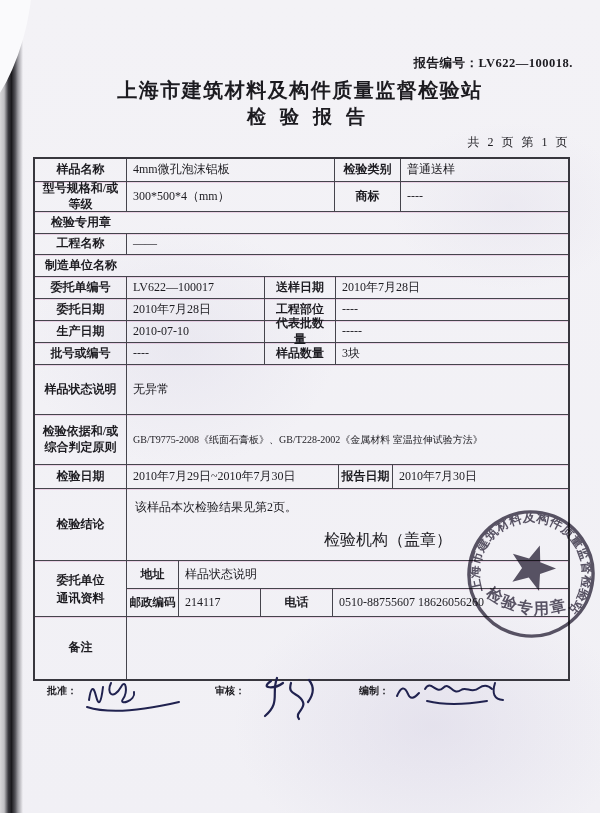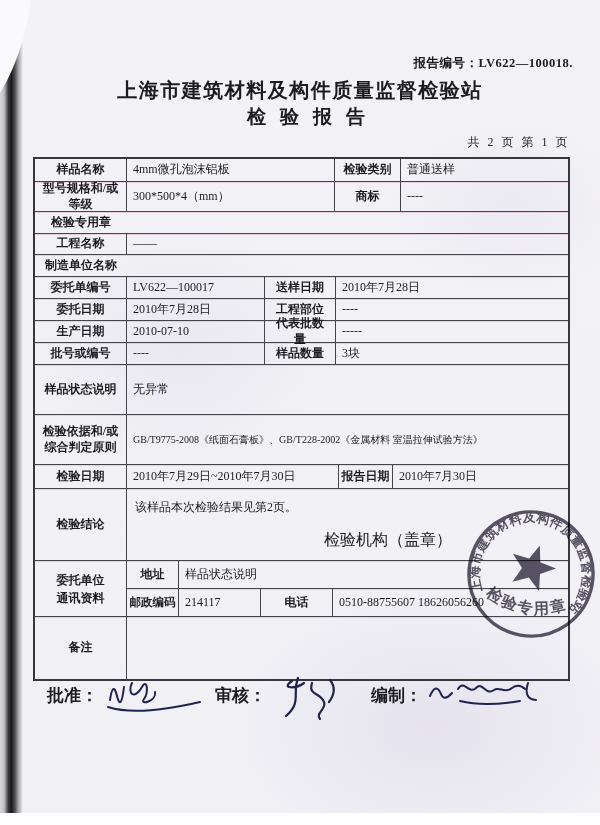--- a/index.html
+++ b/index.html
@@ -53,23 +53,23 @@
   .subrow.first { border-bottom:1.4px solid #45444c; box-shadow:0 1px 0 rgba(186,62,148,.15); }
   .addr-lbl { width:52px; font-weight:bold; justify-content:center; padding:1px 2px; }
   .zip-lbl { width:52px; font-weight:bold; justify-content:center; padding:1px 0; font-size:11.5px; }
   .zip-val { width:82px; }
   .tel-lbl { width:72px; font-weight:bold; justify-content:center;text-align:right; }
   .basis-val { font-size:10px; }
 
   
   .footer { position:absolute; left:33px; top:674px; width:545px; height:70px; }
   .sig-group { position:absolute; display:flex; align-items:flex-start; }
-  .sig-label { font-size:17px; font-weight:bold; padding-top:10px; white-space:nowrap; }
+  .sig-label { font-size:10px; font-weight:bold; padding-top:10px; white-space:nowrap; }
   .sig-svg { margin-left:2px; }
-  .g1{ left:14px; top:0; } .g2{ left:182px; top:0; } .g3{ left:338px; top:0; }
+  .g1{ left:14px; top:0; } .g2{ left:182px; top:0; } .g3{ left:326px; top:0; }
 
   
   .stamp { position:absolute; left:457px; top:499px; width:148px; height:150px; mix-blend-mode:multiply; opacity:.9; }
 </style>
 </head>
 <body>
 
 <div class="page">
 
   <div class="scan-strip"></div>

